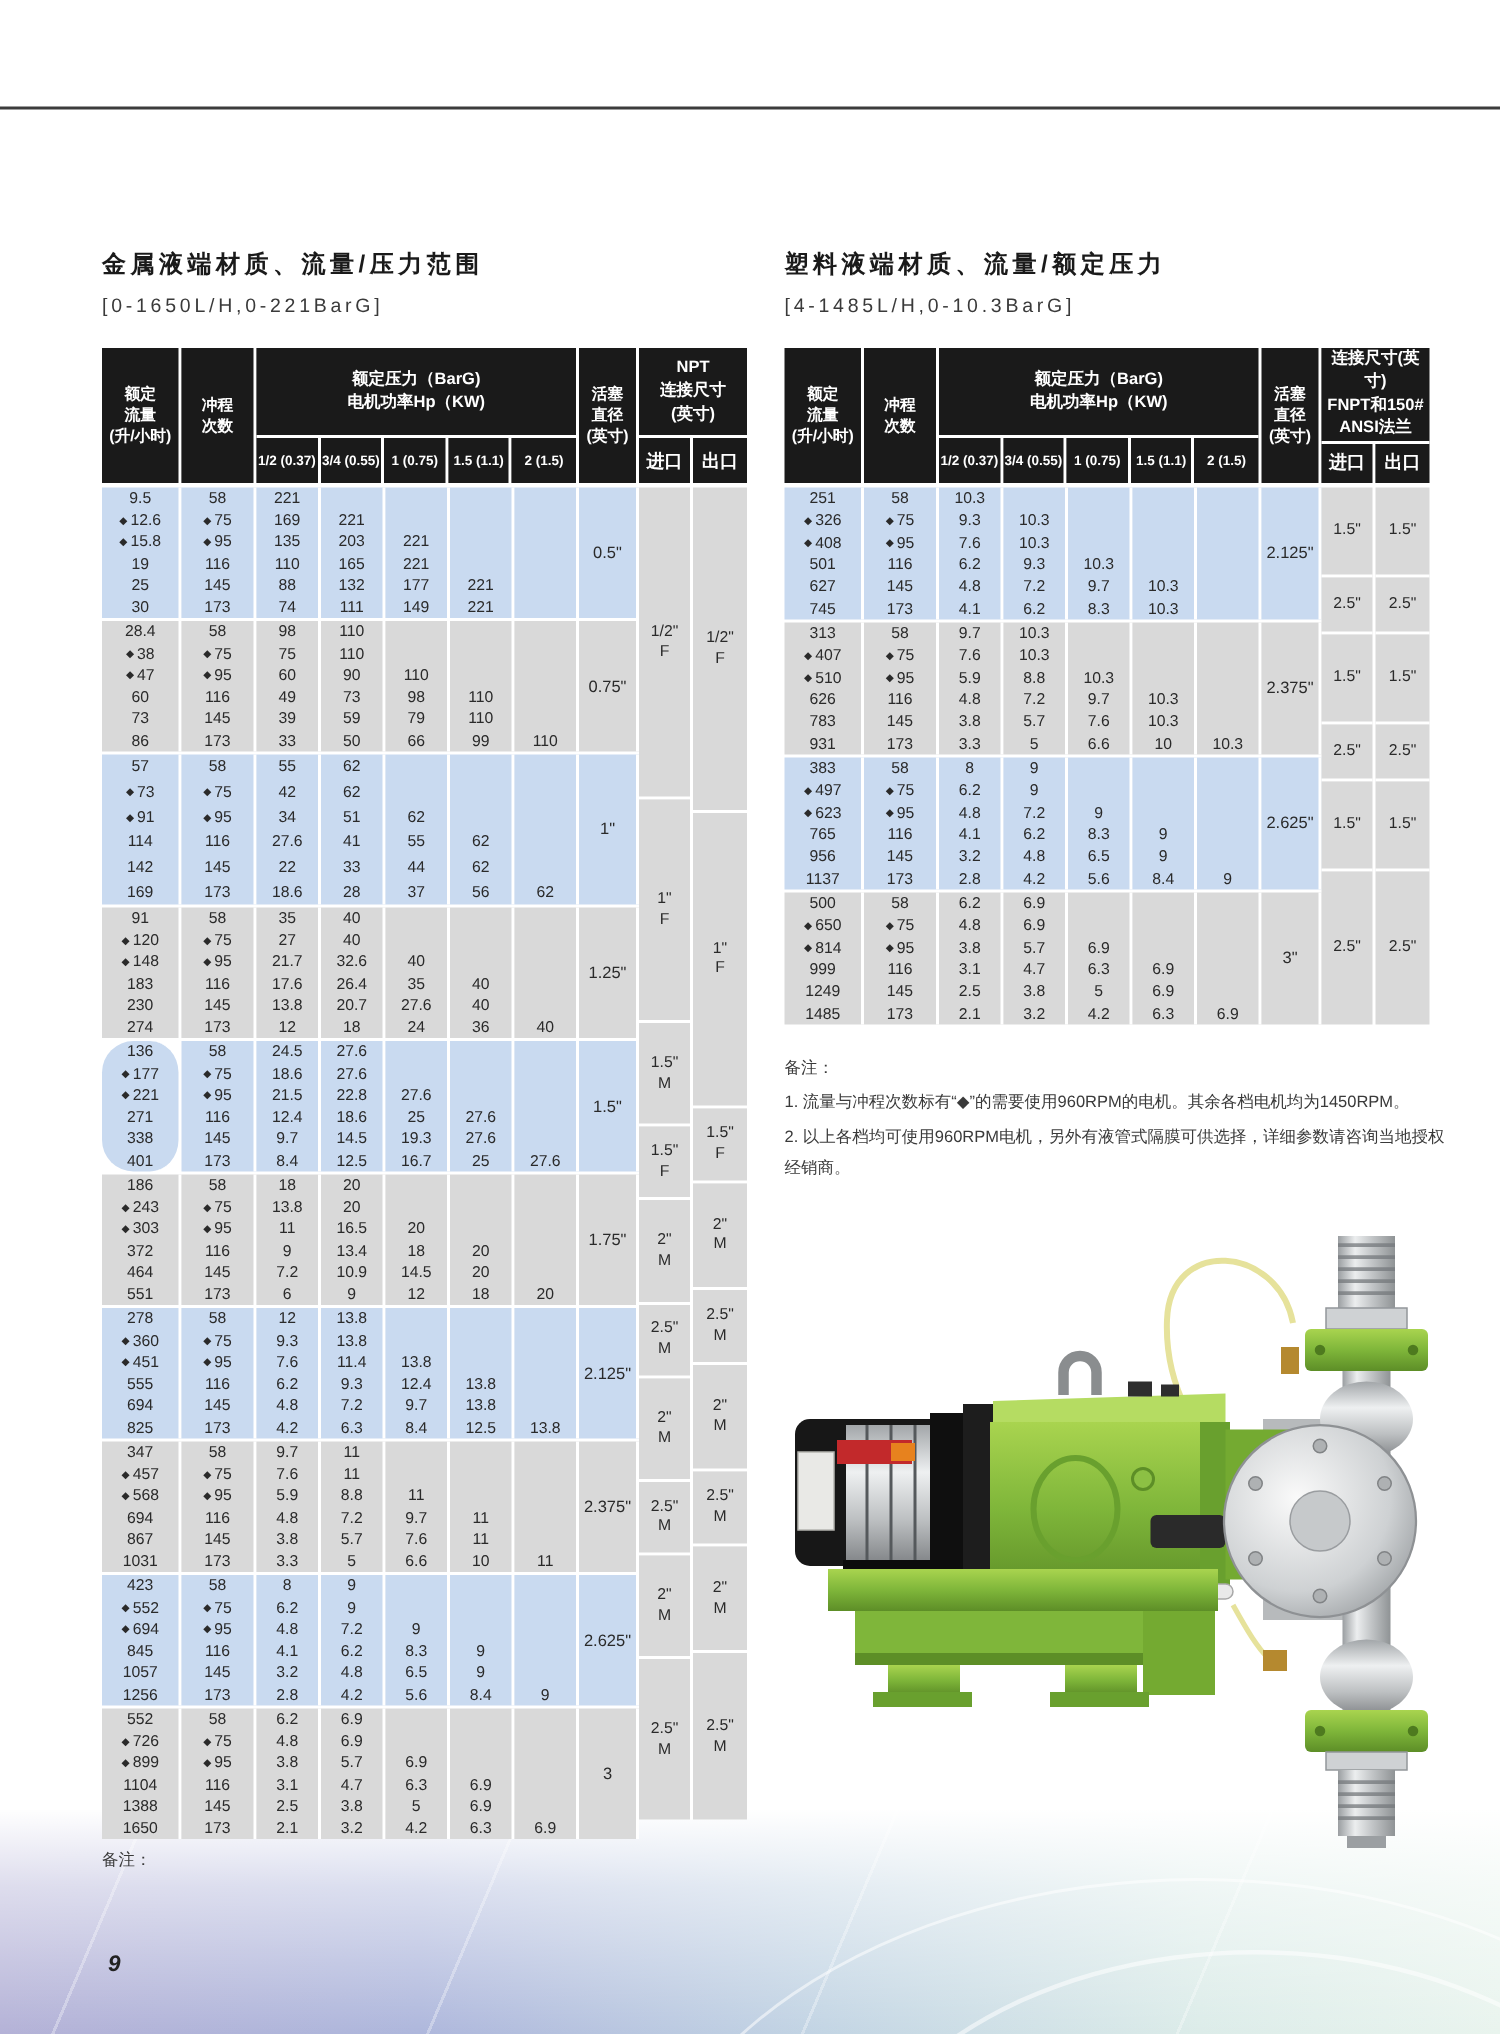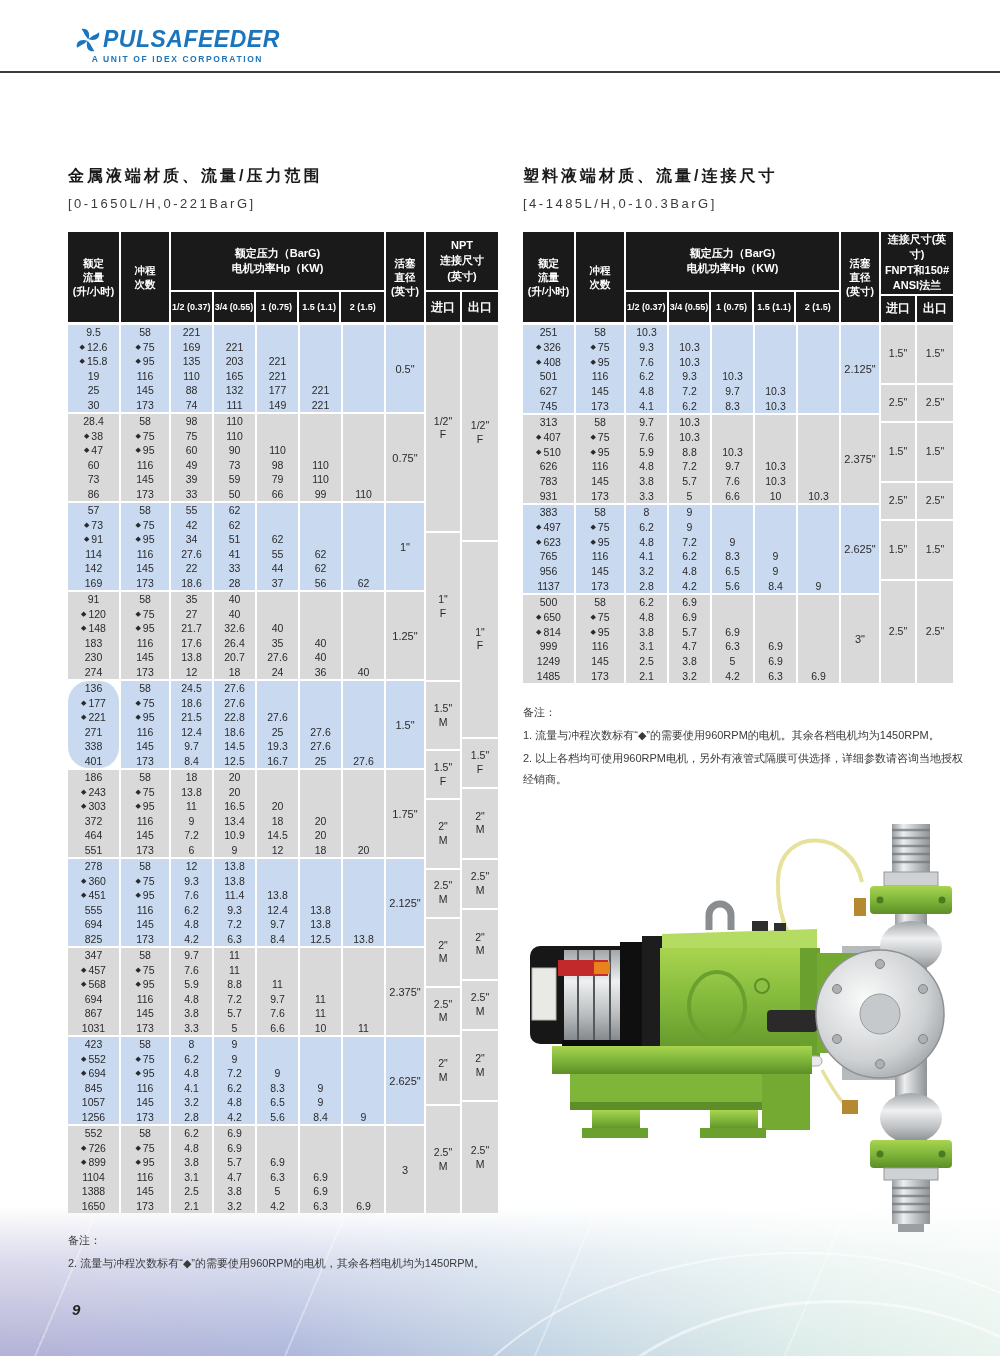--- a/index.html
+++ b/index.html
@@ -58,34 +58,20 @@
   .arc{position:absolute;border:2px solid rgba(255,255,255,.55);border-radius:50%;}
   .arc1{width:760px;height:520px;right:-180px;bottom:-420px;}
   .arc2{width:560px;height:380px;right:-120px;bottom:-330px;border-width:3px;}
   .page-num{position:absolute;left:72px;top:1301px;font-size:15px;font-weight:bold;font-style:italic;color:#222;z-index:2;}
 </style>
 </head>
 <body>
 
 <div class="page">
 
-  <div class="logo">
-    <div class="logo-row">
-      <svg class="logo-mark" viewBox="0 0 40 40">
-        <g fill="#1b75bc">
-          <path d="M21 19 C24 8 19 1 10 3 C14 8 15 14 21 19 Z"></path>
-          <path d="M21 19 C32 22 39 17 37 8 C32 12 26 13 21 19 Z" transform="rotate(0 20 20)"></path>
-          <path d="M19 21 C16 32 21 39 30 37 C26 32 25 26 19 21 Z"></path>
-          <path d="M19 21 C8 18 1 23 3 32 C8 28 14 27 19 21 Z"></path>
-        </g>
-      </svg>
-      <span class="logo-text">PULSAFEEDER</span>
-    </div>
-    <div class="logo-sub">A UNIT OF IDEX CORPORATION</div>
-  </div>
   <div class="rule"></div>
 
 
   <div class="sec-title" style="left:68px;top:166px;">金属液端材质、流量/压力范围</div>
   <div class="sec-sub" style="left:68px;top:196px;">[0-1650L/H,0-221BarG]</div>
   <div id="left-table" class="ptable" style="left:68px;top:232px;">
       <div class="thead">
         <div class="th" style="width: 53px;">
           <div>额定</div>
           <div>流量</div>
@@ -238,21 +224,21 @@
             <div class="bcol" style="width: 43px; background: rgb(217, 217, 217);">
               <div class="bcell"></div>
               <div class="bcell"></div>
               <div class="bcell"></div>
               <div class="bcell"></div>
               <div class="bcell"></div>
               <div class="bcell">110</div>
             </div>
             <div class="piston" style="width: 40px; background: rgb(217, 217, 217);">0.75"</div>
           </div>
-          <div class="blk" style="height: 87px;">
+          <div class="blk" style="height: 100px;">
             <div class="bcol" style="width: 53px; background: rgb(201, 218, 240);">
               <div class="bcell">57</div>
               <div class="bcell"><i class="dm">◆</i>73</div>
               <div class="bcell"><i class="dm">◆</i>91</div>
               <div class="bcell">114</div>
               <div class="bcell">142</div>
               <div class="bcell">169</div>
             </div>
             <div class="bcol" style="width: 50px; background: rgb(201, 218, 240);">
               <div class="bcell">58</div>
@@ -795,24 +781,23 @@
           </div>
           <div class="npt-cell" style="flex-grow: 8;">
             <div>2.5"</div>
             <div>M</div>
           </div>
         </div>
       </div>
     </div>
   <div id="left-notes" class="notes" style="left:68px;top:1230px;width:472px;">
       <div class="nt">备注：</div>
-      <div class="nt">2. 流量与冲程次数标有“◆”的需要使用960RPM的电机，其余各档电机均为1450RPM。</div>
     </div>
 
-  <div class="sec-title" style="left:523px;top:166px;">塑料液端材质、流量/连接尺寸</div>
+  <div class="sec-title" style="left:523px;top:166px;">塑料液端材质、流量/额定压力</div>
   <div class="sec-sub" style="left:523px;top:196px;">[4-1485L/H,0-10.3BarG]</div>
   <div id="right-table" class="ptable" style="left:523px;top:232px;">
       <div class="thead">
         <div class="th" style="width: 53px;">
           <div>额定</div>
           <div>流量</div>
           <div>(升/小时)</div>
         </div>
         <div class="th" style="width: 50px;">
           <div>冲程</div>

